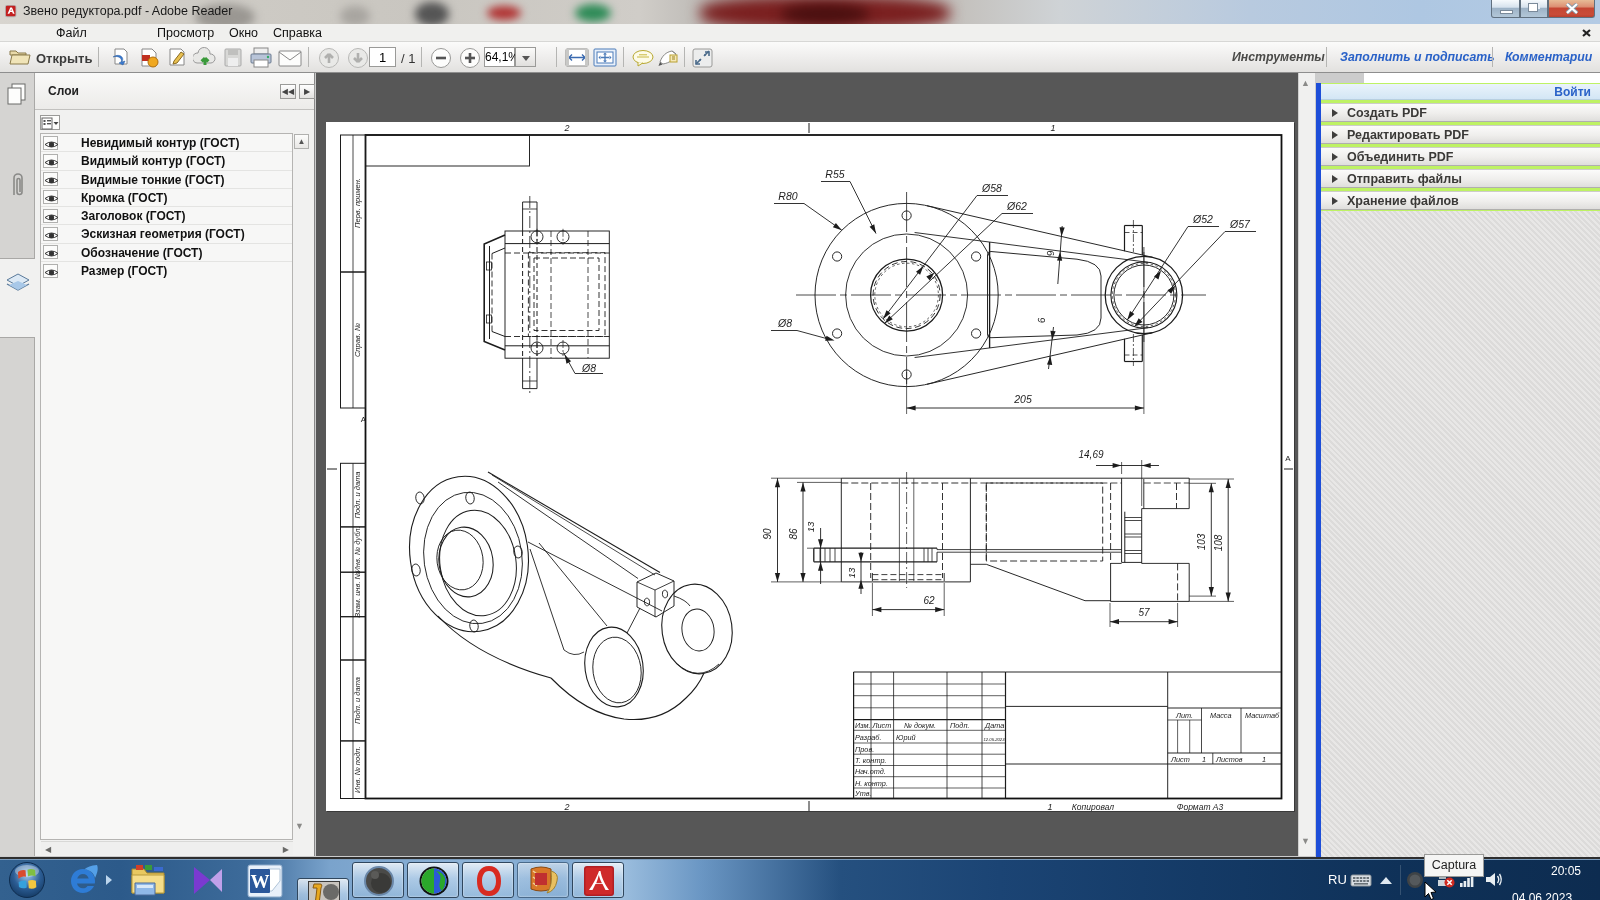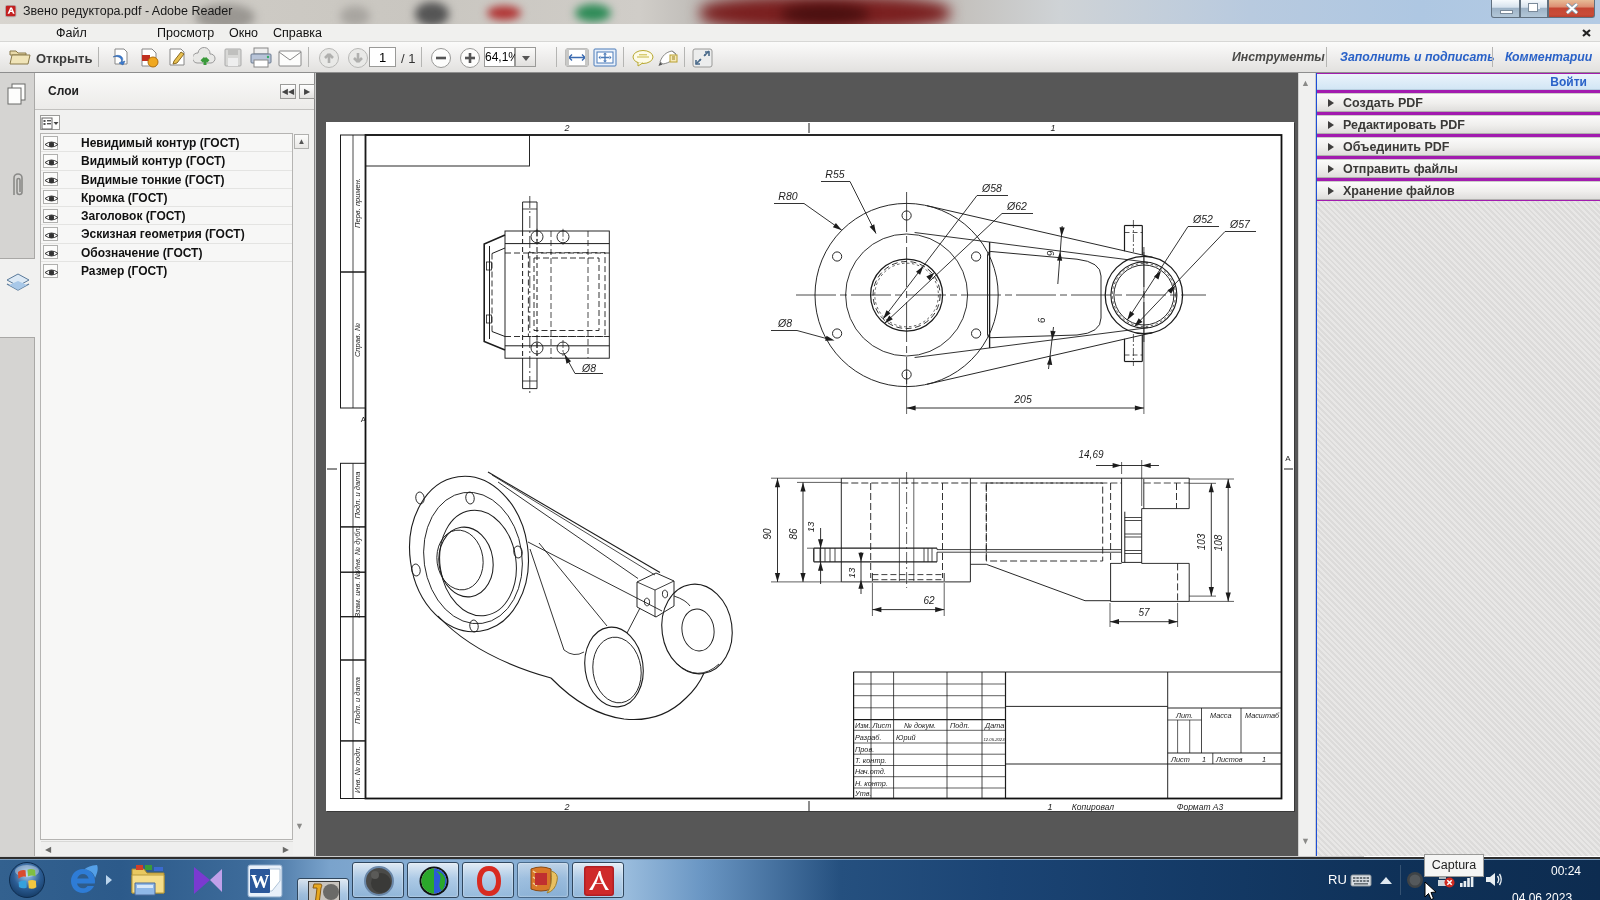--- a/index.html
+++ b/index.html
@@ -28,21 +28,21 @@
 .phbtn{position:absolute;top:11px;width:16px;height:15px;background:linear-gradient(180deg,#fefefe,#e3e2e0);border:1px solid #9a9a98;font-size:8px;color:#444;text-align:center;line-height:14px;}
 #layerlist{position:absolute;left:5px;top:60px;width:253px;height:707px;background:#f7f7f6;border:1px solid #b5b4b2;}
 .lrow{position:relative;width:100%;height:18.3px;border-bottom:1px solid #e4e4e2;}
 .lrow .eye{position:absolute;left:2px;top:1.5px;width:15px;height:14px;border:1px solid #b0b0ae;background:#fcfcfb;}
 .lrow .lt{position:absolute;left:40px;top:2px;font-size:12px;font-weight:bold;color:#111;white-space:nowrap;}
 
 #docarea{left:316px;top:73px;width:982px;height:783px;background:#575757;}
 #page{position:absolute;left:10px;top:49px;width:968px;height:689px;background:#fff;box-shadow:1px 1px 0 #3a3a3a;}
 #vscroll{left:1298px;top:73px;width:17px;height:783px;background:#f0f0ef;border-left:1px solid #d0d0cf;}
 
-#rpanel{left:1316px;top:73px;width:284px;height:783px;background:#a21caf;border-left:1px solid #1d4ed8;}
+#rpanel{left:1316px;top:83px;width:284px;height:783px;background:#bef264;border-left:5px solid #1d4ed8;}
 #signin{position:absolute;left:0;top:1px;width:284px;height:16px;background:linear-gradient(180deg,#eaf3fb,#d3e6f5);border-bottom:1px solid #b8cfe0;}
 #signin span{position:absolute;right:14px;top:1px;font-size:12px;font-weight:bold;color:#2a62c8;}
 .rsec{position:absolute;left:0;width:284px;height:19px;background:linear-gradient(180deg,#fbfbfa 0,#efeeec 55%,#dfdedc 100%);border-bottom:1px solid #b0afad;border-top:1px solid #cdccca;}
 .rsec .arr{position:absolute;left:11px;top:5px;width:0;height:0;border-left:6px solid #3f3e3d;border-top:4px solid transparent;border-bottom:4px solid transparent;}
 .rsec span{position:absolute;left:26px;top:2px;font-size:12.5px;font-weight:bold;color:#3a3937;}
 #rstripes{position:absolute;left:0;top:213px;width:284px;height:570px;background:repeating-linear-gradient(45deg,#e8e7e6 0,#e8e7e6 2px,#dcdbda 2px,#dcdbda 4px);}
 
 #taskbar{left:0;top:857px;width:1600px;height:43px;border-top:2px solid #2e2e2e;background:linear-gradient(90deg,#33618f 0,#2c5a8a 120px,#3d6b9a 250px,#7aa3cc 330px,#8fb4d8 480px,#7da6cf 560px,#9dbfdf 620px,#6b97c4 700px,#25507f 840px,#1b4474 1000px,#143a66 1200px,#0f3158 1400px,#0d2c50 1600px);}
 #taskbar::before{content:"";position:absolute;left:0;top:0;width:1600px;height:1px;background:#7b9cbd;}
 .tkbtn{position:absolute;top:3px;width:52px;height:36px;border:1px solid #30475e;border-radius:3px;background:linear-gradient(180deg,rgba(255,255,255,.75),rgba(205,226,245,.55) 45%,rgba(160,195,225,.45));box-shadow:inset 0 0 2px rgba(255,255,255,.8);}
@@ -804,20 +804,20 @@
           <rect x="1" y="11" width="2.6" height="4"></rect>
           <rect x="4.6" y="9" width="2.6" height="6"></rect>
           <rect x="8.2" y="6" width="2.6" height="9"></rect>
           <rect x="11.8" y="3" width="2.6" height="12"></rect>
         </g>
       </svg>
   <svg class="abs" style="left:1484px;top:12px;" width="20" height="17" viewBox="0 0 20 17">
         <path d="M2 6 h4 l5 -4 v13 l-5 -4 h-4 z" fill="#e8eef2"></path>
         <path d="M13.5 5 Q16 8.5 13.5 12 M15.5 3 Q19 8.5 15.5 14" stroke="#e8eef2" stroke-width="1.4" fill="none"></path>
       </svg>
-  <div class="tray" style="left:1545px;top:5px;width:36px;text-align:right;">00:24</div>
+  <div class="tray" style="left:1545px;top:5px;width:36px;text-align:right;">20:05</div>
   <div class="tray" style="left:1512px;top:32px;width:69px;">04.06.2023</div>
 
   <svg class="abs" style="left:1424px;top:22px;" width="14" height="20" viewBox="0 0 14 20">
         <path d="M1 1 L1 16 L4.5 12.5 L7 18.5 L9.5 17.5 L7 11.5 L12 11 Z" fill="#fff" stroke="#000" stroke-width="1"></path>
       </svg>
 </div>
 <div id="tooltip" class="abs">Captura</div>
 </div>
 </body></html>

